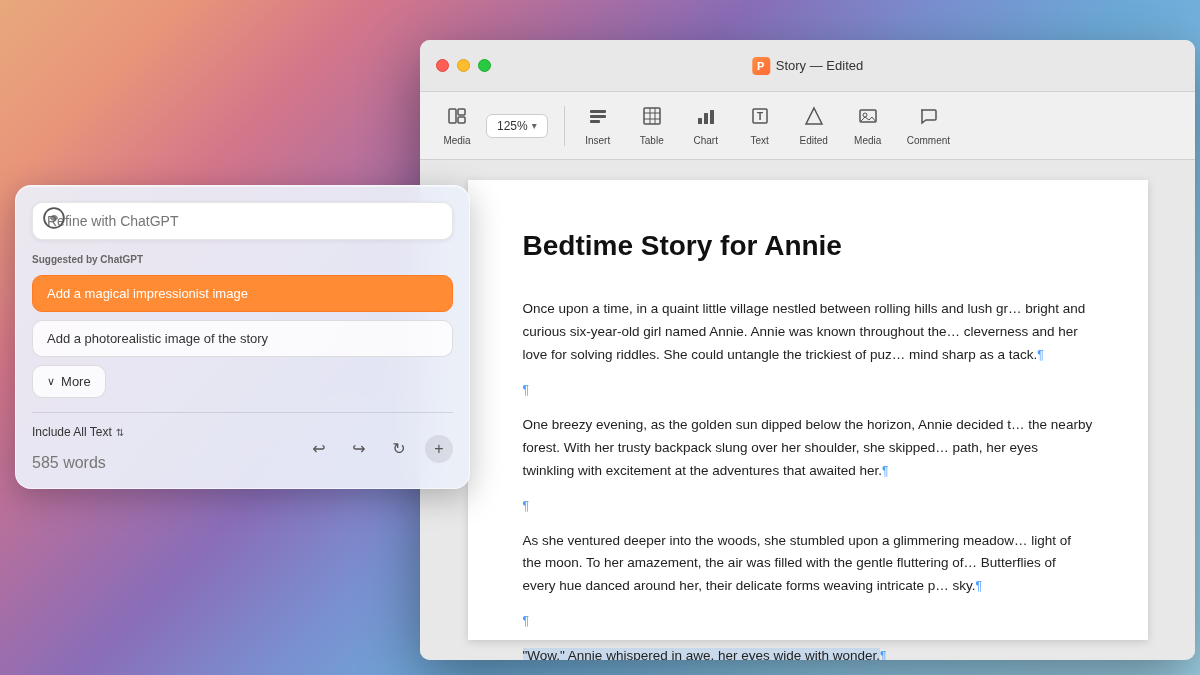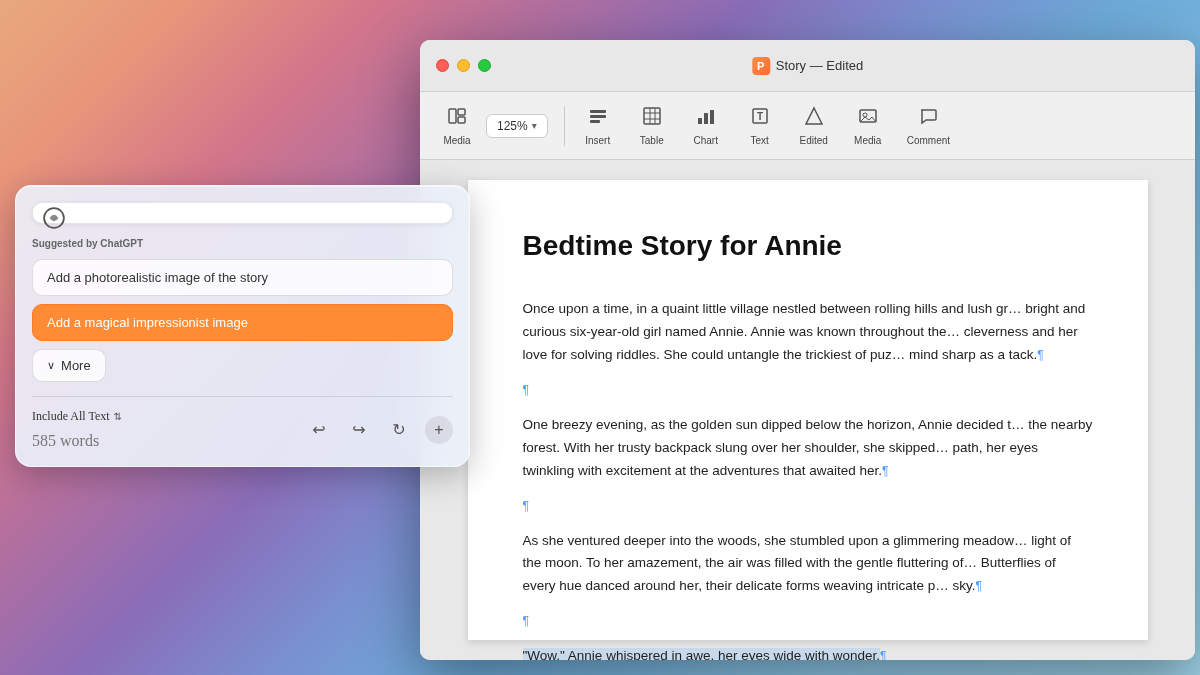--- a/index.html
+++ b/index.html
@@ -284,22 +284,21 @@
       align-items: center;
       justify-content: space-between;
       margin-top: 14px;
       padding-top: 12px;
       border-top: 1px solid rgba(0,0,0,0.1);
     }
 
     .footer-left {
       display: flex;
       flex-direction: column;
-      gap: 8px;
-      font-family: Liberation Serif, serif;
+      gap: 15px;
     }
 
     .include-all-text {
       font-size: 12px;
       color: #333;
       display: flex;
       align-items: center;
       gap: 4px;
     }
 
@@ -506,30 +505,31 @@
 </div>
 
 <div class="chatgpt-panel">
 
   <div class="chatgpt-search">
 
     <svg class="chatgpt-logo" width="22" height="22" viewBox="0 0 100 100" style="position:absolute; left:27px; top:21px;">
       <circle cx="50" cy="50" r="45" fill="none" stroke="#555" stroke-width="8"></circle>
       <path d="M30 50 Q50 20 70 50 Q50 80 30 50Z" fill="#555" opacity="0.7"></path>
     </svg>
+    <input type="text" class="chatgpt-input" placeholder="Refine with ChatGPT" style="">
   </div>
 
   <div class="suggested-label">Suggested by ChatGPT</div>
+
+  <button class="suggestion-btn active">
+    <span>Add a magical impressionist image</span>
+  </button>
 
   <button class="suggestion-btn inactive">
     <span>Add a photorealistic image of the story</span>
-  </button>
-
-  <button class="suggestion-btn active">
-    <span>Add a magical impressionist image</span>
   </button>
 
 
   <button class="more-btn">
     <span style="font-size:11px;">∨</span>
     <span>More</span>
   </button>
 
   <div class="panel-footer">
     <div class="footer-left">

